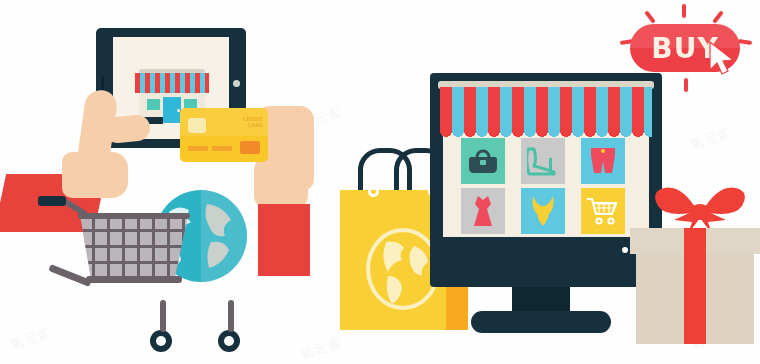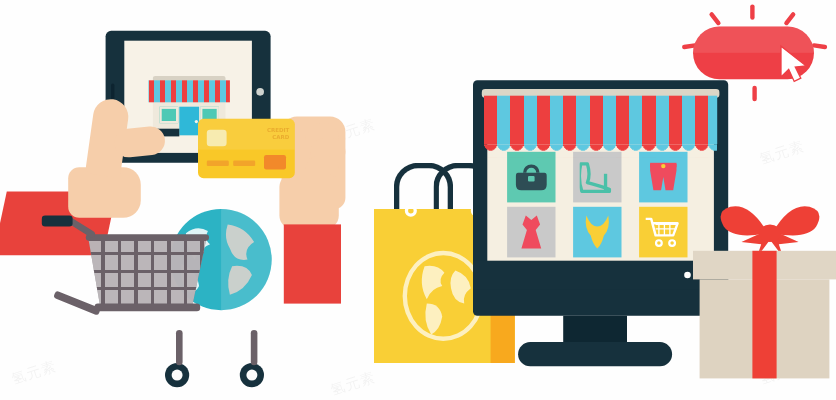--- a/index.html
+++ b/index.html
@@ -129,20 +129,21 @@
   <div class="layer buy-wrap">
     <div class="ray" style="left:68px;top:0px;width:4px;height:14px;"></div>
     <div class="ray" style="left:34px;top:6px;width:4px;height:14px;transform:rotate(-38deg);"></div>
     <div class="ray" style="left:102px;top:6px;width:4px;height:14px;transform:rotate(38deg);"></div>
     <div class="ray" style="left:6px;top:36px;width:14px;height:4px;transform:rotate(-8deg);"></div>
     <div class="ray" style="left:124px;top:36px;width:14px;height:4px;transform:rotate(8deg);"></div>
     <div class="ray" style="left:30px;top:70px;width:4px;height:14px;transform:rotate(38deg);"></div>
     <div class="ray" style="left:70px;top:74px;width:4px;height:14px;"></div>
 
     <div class="buy-pill"></div>
+    <div class="buy-text">BUY</div>
 
     <svg class="abs" style="left:92px;top:36px;" width="34" height="38" viewBox="0 0 34 38">
       <path d="M4 2 L4 30 L11 23 L16 34 L22 31 L17 21 L27 20 Z" fill="#ffffff" stroke="#ee3f46" stroke-width="1.2"></path>
     </svg>
   </div>
 
   <div class="layer tablet">
     <div class="tablet-btn"></div>
     <div class="tablet-cam"></div>
     <div class="tablet-screen">

